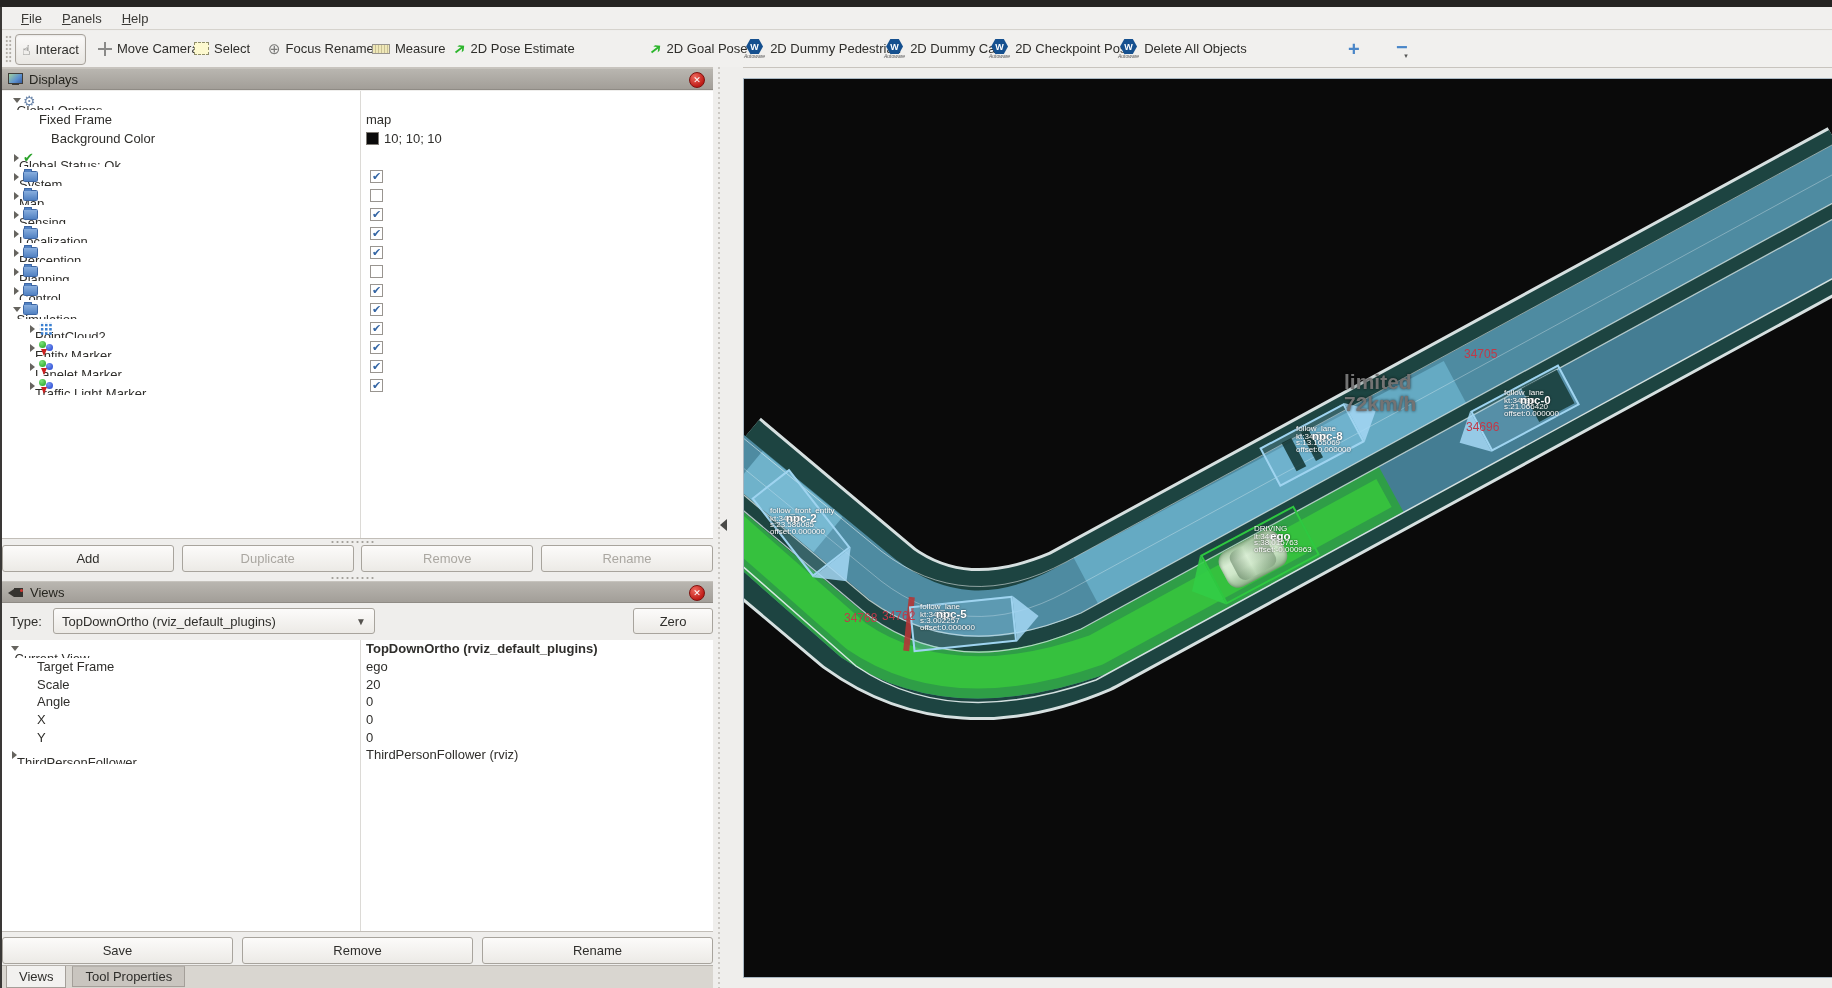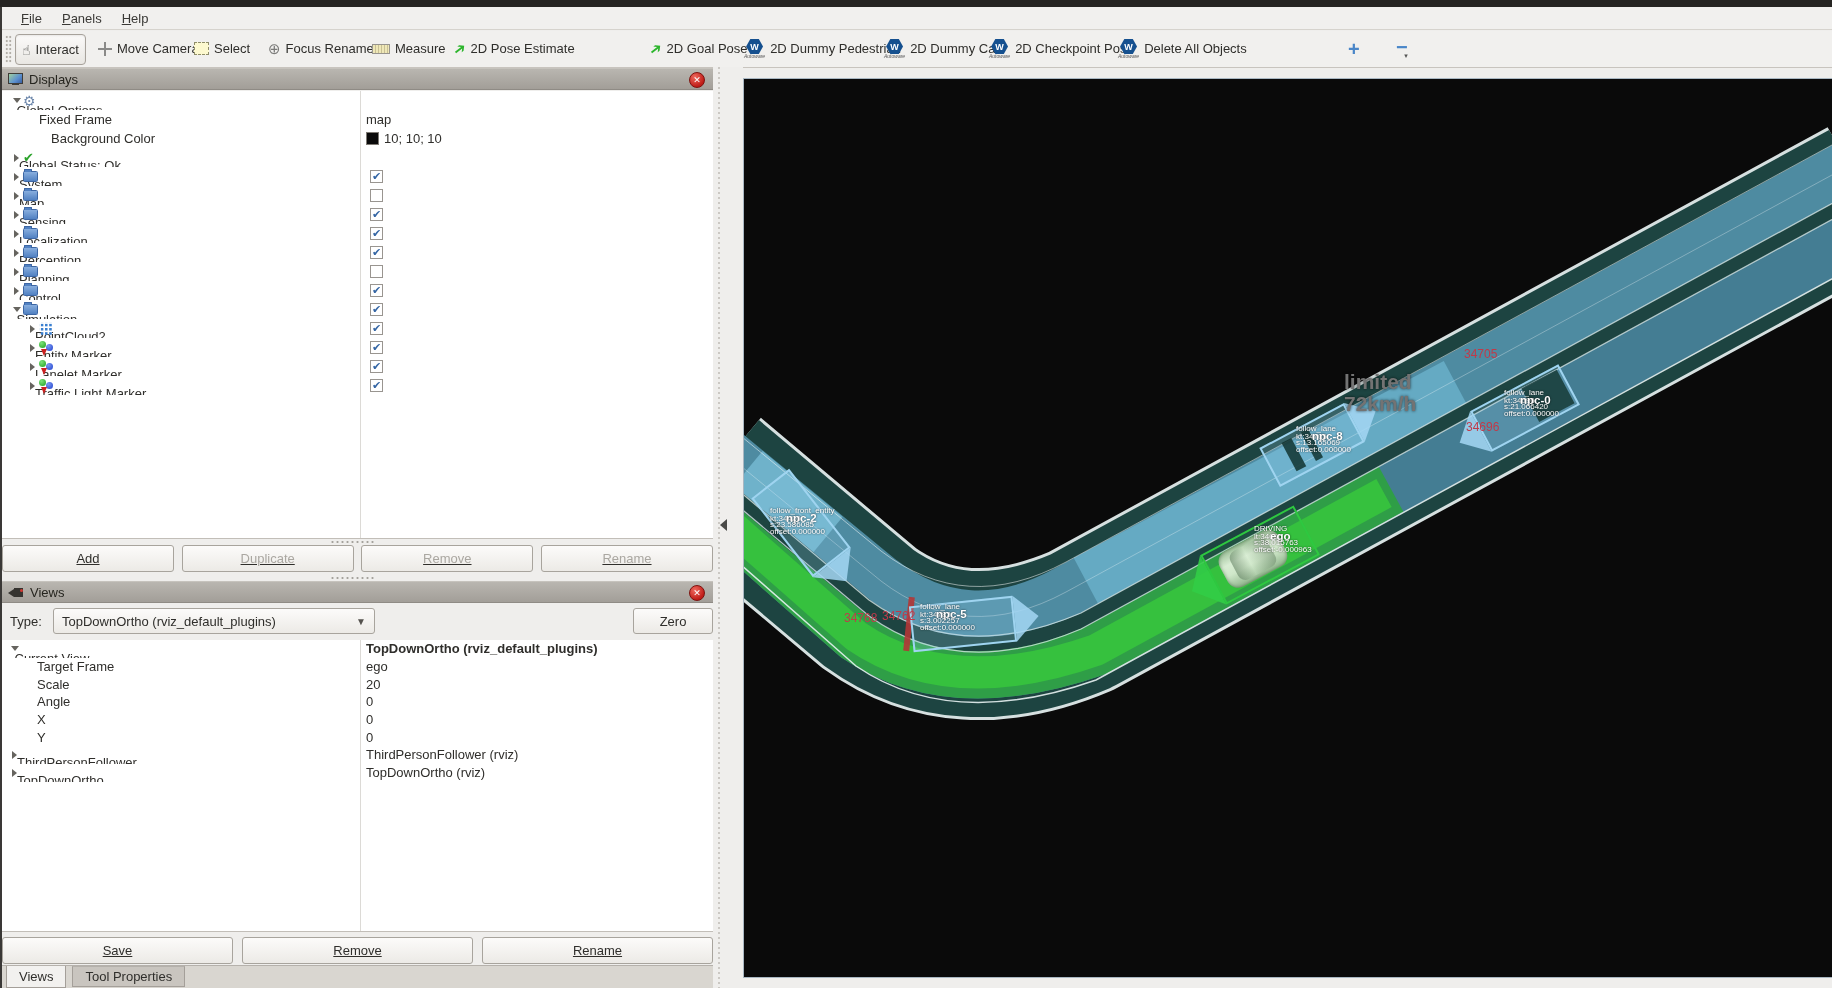--- a/index.html
+++ b/index.html
@@ -65,21 +65,21 @@
   .ic-ok{font-size:13px;color:#2ba32b;font-weight:bold;}
   .ic-folder{width:15px;height:11px;background:linear-gradient(#88aede,#5181c2);border:1px solid #3c66a4;border-radius:1.5px;position:relative;box-sizing:border-box;}
   .ic-folder:before{content:"";position:absolute;left:0;top:-3px;width:6px;height:2px;background:#5181c2;border:1px solid #3c66a4;border-bottom:none;border-radius:1px 1px 0 0;}
   .ic-pc{width:13px;height:13px;background:radial-gradient(#3a7fd0 1.2px, transparent 1.5px);background-size:4.2px 4.2px;background-position:1px 1px;}
   .ic-mk{width:14px;height:14px;position:relative;}
   .ic-mk .g{position:absolute;left:0;top:0;width:7px;height:7px;border-radius:50%;background:radial-gradient(circle at 35% 30%,#7be37b,#1e9e1e);}
   .ic-mk .b{position:absolute;right:0;top:3px;width:7px;height:7px;border-radius:50%;background:radial-gradient(circle at 35% 30%,#7b9bf3,#1e3ecc);}
   .ic-mk .r{position:absolute;left:2px;bottom:-1px;width:0;height:0;border-top:7px solid #cc2020;border-left:3.5px solid transparent;border-right:3.5px solid transparent;}
   .cbx{width:13px;height:13px;border:1px solid #999590;background:#fff;box-sizing:border-box;margin-left:4px;display:flex;align-items:center;justify-content:center;font-size:11px;color:#3465a4;font-weight:bold;line-height:11px;}
   .swatch{width:13px;height:13px;border:1px solid #7e7a74;box-sizing:border-box;margin-right:5px;}
-  .btnrow{position:absolute;left:2px;width:711px;display:flex;justify-content:space-between;text-decoration:underline;}
+  .btnrow{position:absolute;left:2px;width:711px;display:flex;justify-content:space-between;}
   .btn{height:27px;border:1px solid #a8a49d;border-radius:3px;background:linear-gradient(#fcfbfa,#eceae6);display:flex;align-items:center;justify-content:center;box-sizing:border-box;color:#2f2e2b;}
   .btn.disabled{color:#aaa7a1;}
   .split-dots{position:absolute;left:330px;width:46px;height:4px;background:radial-gradient(#a5a29c 1px,transparent 1.3px);background-size:5px 4px;}
   .typerow{position:absolute;left:2px;top:605px;width:711px;height:32px;display:flex;align-items:center;}
   .typerow .lab{margin-left:8px;}
   .combo{position:absolute;left:51px;top:3px;width:322px;height:26px;border:1px solid #a8a49d;border-radius:3px;background:linear-gradient(#fcfbfa,#eceae6);display:flex;align-items:center;padding:0 8px;box-sizing:border-box;justify-content:space-between;}
   .combo .arr{color:#55524e;font-size:10px;}
   .zero-btn{position:absolute;left:631px;top:3px;width:80px;height:26px;}
   .tabbar{position:absolute;left:2px;top:965px;width:711px;height:23px;background:#d9d6d0;border-top:1px solid #b5b1ab;display:flex;align-items:flex-start;}
   .tab{height:22px;display:flex;align-items:center;padding:0 12px;border:1px solid #a49f99;box-sizing:border-box;}
@@ -504,31 +504,20 @@
       <span class="namecell" style="padding-left:6px">
         <span class="arrow">
           <span class="r">ThirdPersonFollower</span>
         </span>
         <span class=""></span>
       </span>
       <span class="valcell">
         <span class="">ThirdPersonFollower (rviz)</span>
       </span>
     </div>
-    <div class="trow" style="height: 17.7px;">
-      <span class="namecell" style="padding-left:6px">
-        <span class="arrow">
-          <span class="r">TopDownOrtho</span>
-        </span>
-        <span class=""></span>
-      </span>
-      <span class="valcell">
-        <span class="">TopDownOrtho (rviz)</span>
-      </span>
-    </div>
   </div>
 <div class="btnrow" style="top:937px;" id="views-buttons">
     <span class="btn" style="width: 231px;">Save</span>
     <span class="btn" style="width: 231px;">Remove</span>
     <span class="btn" style="width: 231px;">Rename</span>
   </div>
 <div class="tabbar" id="tabbar">
     <span class="tab active">Views</span>
     <span class="tab inactive">Tool Properties</span>
   </div>

